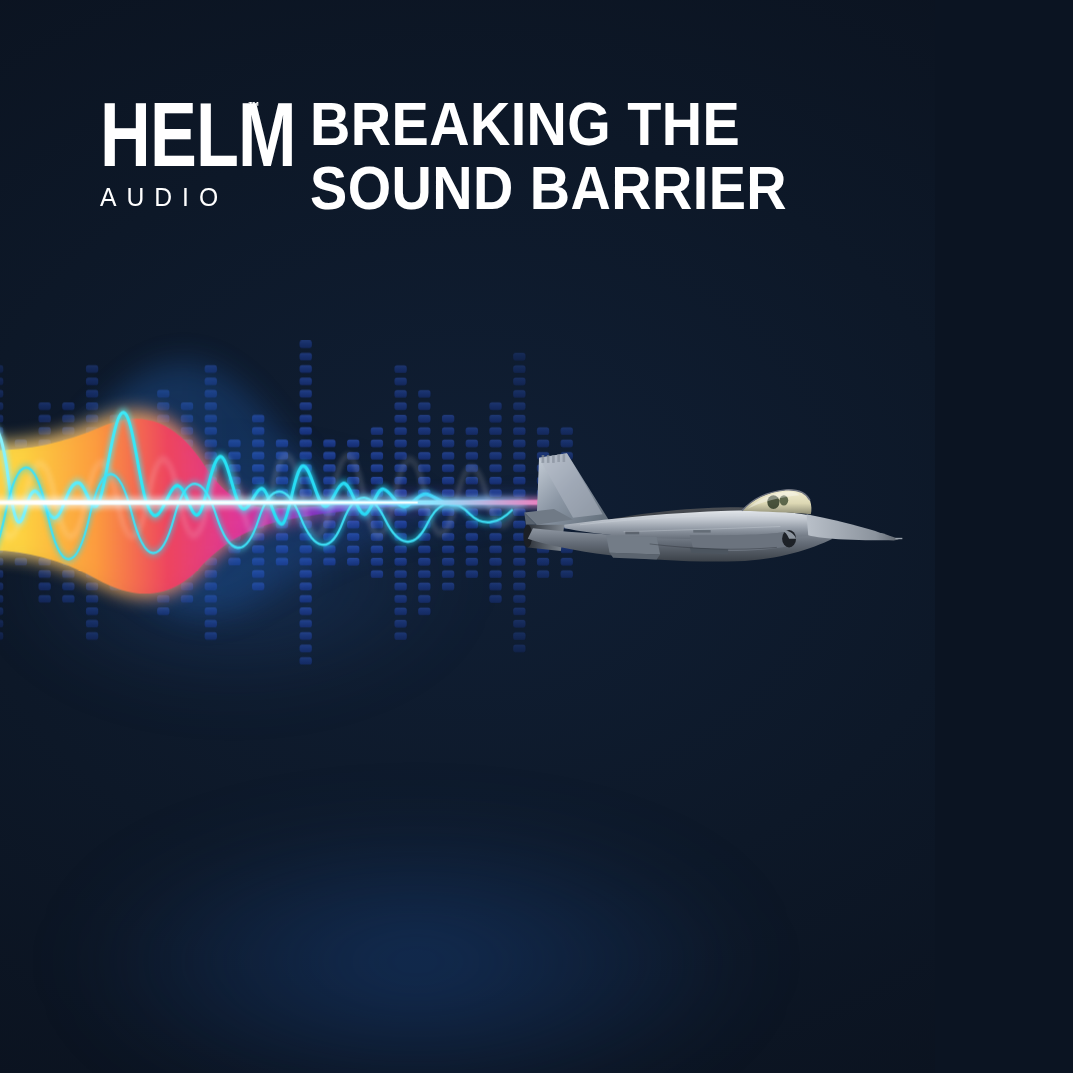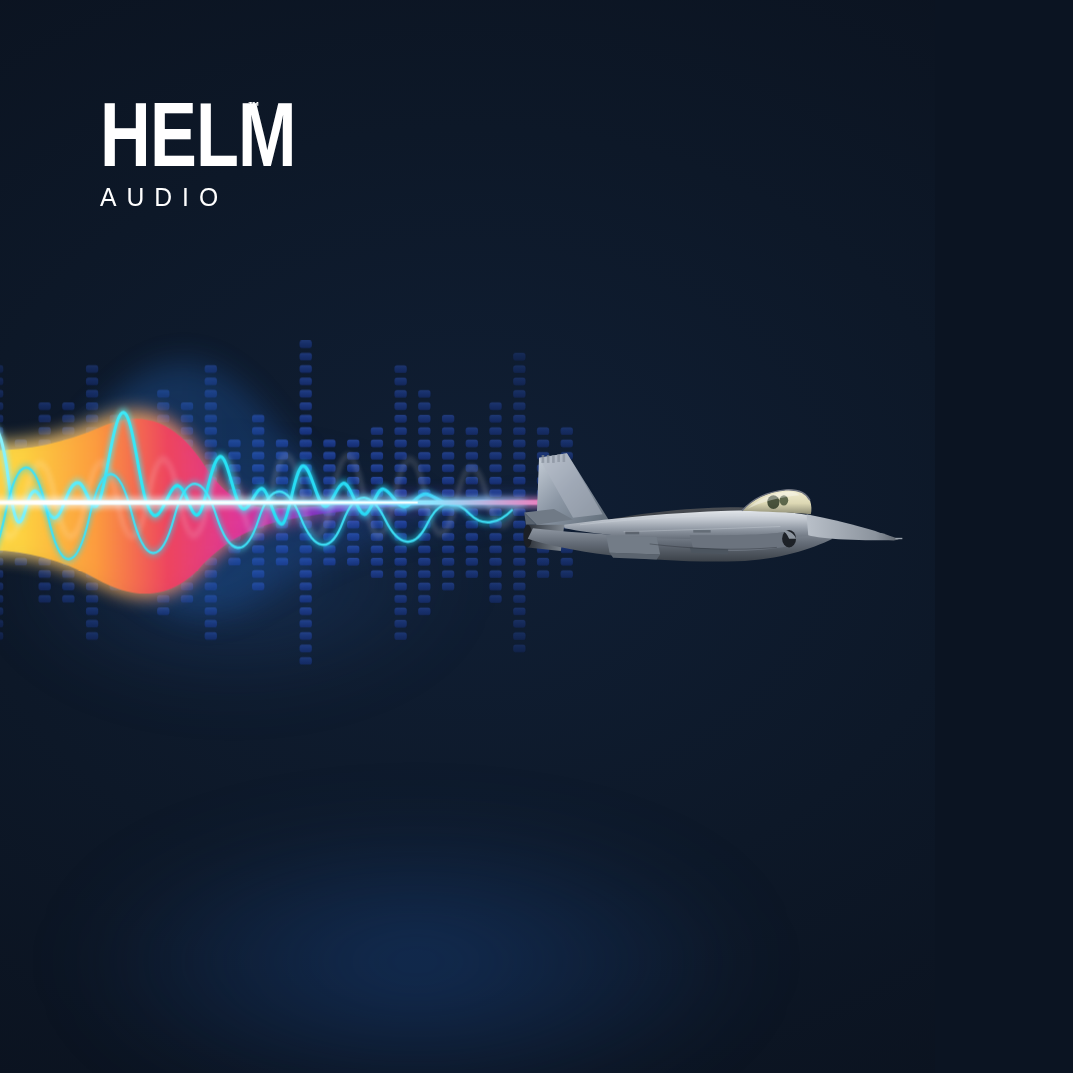--- a/index.html
+++ b/index.html
@@ -2955,17 +2955,21 @@
     <div class="header-inner">
 
       <div class="logo">
         <span class="logo-mark">
           <span class="logo-helm">HELM</span>
           <span class="logo-tm">™</span>
         </span>
         <span class="logo-audio">AUDIO</span>
       </div>
 
+      <div class="title">
+        <span class="title-line">BREAKING THE</span>
+        <span class="title-line">SOUND BARRIER</span>
+      </div>
 
     </div>
   </div>
 
 </div>
 
 </body></html>

